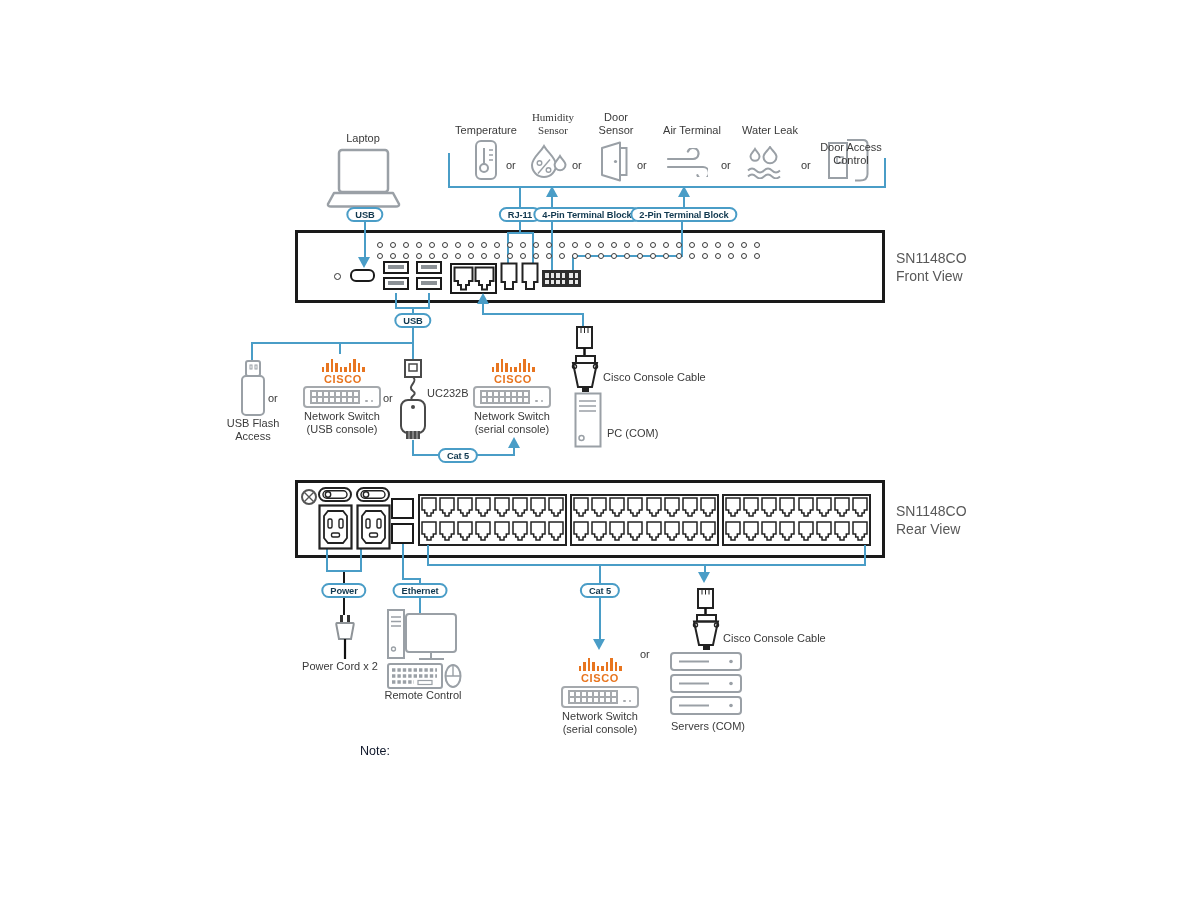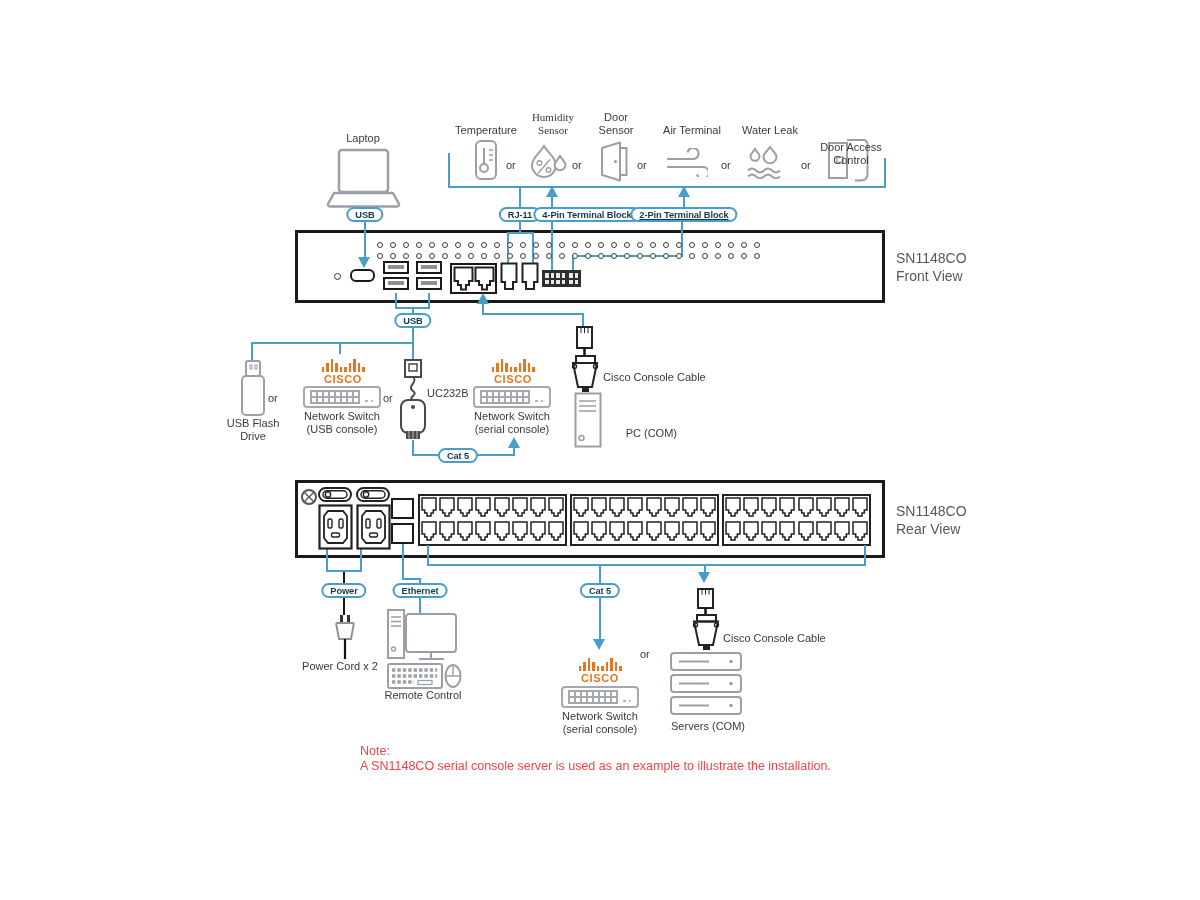--- a/index.html
+++ b/index.html
@@ -38,21 +38,21 @@
   .cisco-txt{font-size:11px;font-weight:bold;color:var(--orange);letter-spacing:0.6px;margin-top:1px;}
   .switchicon{position:absolute;width:78px;height:22px;border:2px solid #a5a9ad;border-radius:4px;background:#fff;z-index:4;
               display:flex;align-items:center;padding-left:5px;}
   .switch-grid{display:grid;grid-template-columns:repeat(8,6px);grid-auto-rows:6px;border:1.2px solid #a5a9ad;}
   .switch-grid i{border:0.8px solid #a5a9ad;display:block;}
   .switch-dots{display:flex;gap:3px;margin-left:5px;margin-top:8px;}
   .switch-dots i{width:2.5px;height:2.5px;background:#a5a9ad;border-radius:50%;display:block;}
   .lansq{position:absolute;width:23px;height:21px;border:2px solid var(--dark);background:#fff;z-index:3;}
   .bank{position:absolute;height:52px;width:149px;border:2px solid #222;background:#fff;
         display:grid;grid-template-columns:repeat(8,1fr);justify-items:center;align-content:center;row-gap:1px;z-index:3;}
-  .note{position:absolute;font-size:12.5px;color:#ef4444;z-index:5;white-space:nowrap;}
+  .note{position:absolute;font-size:12.5px;color:#0f172a;z-index:5;white-space:nowrap;}
   svg{display:block;}
   .icon{position:absolute;z-index:4;}
 </style>
 </head>
 <body>
 
 <div id="stage">
 
   <div class="lbl" style="left:313px;top:132px;width:100px;">Laptop</div>
   <div class="icon" style="left:325px;top:147px;">
@@ -135,21 +135,21 @@
   <div class="bl" style="left:884px;top:158px;width:2px;height:30px;"></div>
 
   <div class="bl" style="left:519px;top:186px;width:2px;height:22px;"></div>
   <div class="arr-u" style="left:546px;top:186px;"></div>
   <div class="bl" style="left:551px;top:196px;width:2px;height:12px;"></div>
   <div class="arr-u" style="left:678px;top:186px;"></div>
   <div class="bl" style="left:683px;top:196px;width:2px;height:12px;"></div>
 
   <div class="pill" style="left:520px;top:207px;">RJ-11</div>
   <div class="pill" style="left:587px;top:207px;">4-Pin Terminal Block</div>
-  <div class="pill" style="left:684px;top:207px;text-decoration:underline;">2-Pin Terminal Block</div>
+  <div class="pill" style="left:684px;top:207px;">2-Pin Terminal Block</div>
 
   <div class="bl" style="left:519px;top:221px;width:2px;height:12px;"></div>
   <div class="bl" style="left:507px;top:232px;width:27px;height:2px;"></div>
   <div class="bl" style="left:507px;top:232px;width:2px;height:31px;"></div>
   <div class="bl" style="left:532px;top:232px;width:2px;height:31px;"></div>
   <div class="bl" style="left:551px;top:221px;width:2px;height:49px;"></div>
   <div class="bl" style="left:681px;top:221px;width:2px;height:36px;"></div>
   <div class="bl" style="left:572px;top:255px;width:111px;height:2px;"></div>
   <div class="bl" style="left:572px;top:255px;width:2px;height:15px;"></div>
 
@@ -292,21 +292,21 @@
 
   <div class="icon" style="left:240px;top:359px;">
     <svg width="26" height="58" viewBox="0 0 26 58" fill="none" stroke="#9aa0a6">
       <rect x="6" y="2" width="14" height="15" rx="2" stroke-width="2"></rect>
       <rect x="10" y="6" width="2" height="4" stroke-width="1"></rect>
       <rect x="15" y="6" width="2" height="4" stroke-width="1"></rect>
       <rect x="2" y="17" width="22" height="39" rx="4" stroke-width="2"></rect>
     </svg>
   </div>
   <div class="lbl" style="left:203px;top:417px;width:100px;">USB Flash
-Drive</div>
+Access</div>
   <div class="or" style="left:268px;top:392px;">or</div>
 
   <div class="cisco" style="left:317px;top:359px;">
     <div class="cisco-bars">
         <i style="height: 5px;"></i>
         <i style="height: 9px;"></i>
         <i style="height: 13px;"></i>
         <i style="height: 9px;"></i>
         <i style="height: 5px;"></i>
         <i style="height: 5px;"></i>
@@ -420,21 +420,21 @@
   </div>
   <div class="lbl lbl-left" style="left:603px;top:371px;width:130px;text-align:left;">Cisco Console Cable</div>
 
   <div class="icon" style="left:574px;top:392px;">
     <svg width="28" height="56" viewBox="0 0 28 56" fill="none" stroke="#9aa0a6">
       <rect x="1.5" y="1.5" width="25" height="53" stroke-width="2"></rect>
       <path d="M5 9 H22 M5 14 H22 M5 19 H22" stroke-width="1.5"></path>
       <circle cx="7.5" cy="46" r="2.5" stroke-width="1.5"></circle>
     </svg>
   </div>
-  <div class="lbl lbl-left" style="left:607px;top:427px;width:70px;text-align:right;">PC (COM)</div>
+  <div class="lbl lbl-left" style="left:607px;top:427px;width:70px;text-align:left;">PC (COM)</div>
 
   <div class="device" style="left:295px;top:480px;width:590px;height:78px;"></div>
   <div class="dev-title" style="left:896px;top:502px;"><span>SN1148CO</span><br><span>Rear View</span></div>
 
   <div class="icon" style="left:300px;top:488px;">
     <svg width="18" height="18" viewBox="0 0 18 18" fill="none" stroke="#555">
       <circle cx="9" cy="9" r="7" stroke-width="2"></circle>
       <path d="M4.5 4.5 L13.5 13.5 M13.5 4.5 L4.5 13.5" stroke-width="1.4"></path>
     </svg>
   </div>
@@ -743,15 +743,14 @@
       <path d="M9 31.5 H39" stroke-width="2"></path>
         <circle cx="61" cy="31.5" r="1.8" fill="#9aa0a6" stroke="none"></circle>
       <rect x="1" y="45" width="70" height="17" rx="3" stroke-width="2"></rect>
       <path d="M9 53.5 H39" stroke-width="2"></path>
         <circle cx="61" cy="53.5" r="1.8" fill="#9aa0a6" stroke="none"></circle>
     </svg>
   </div>
   <div class="lbl" style="left:658px;top:720px;width:100px;">Servers (COM)</div>
 
   <div class="note" style="left:360px;top:744px;">Note:</div>
-  <div class="note" style="left:360px;top:759px;">A SN1148CO serial console server is used as an example to illustrate the installation.</div>
 
 </div>
 
 </body></html>

